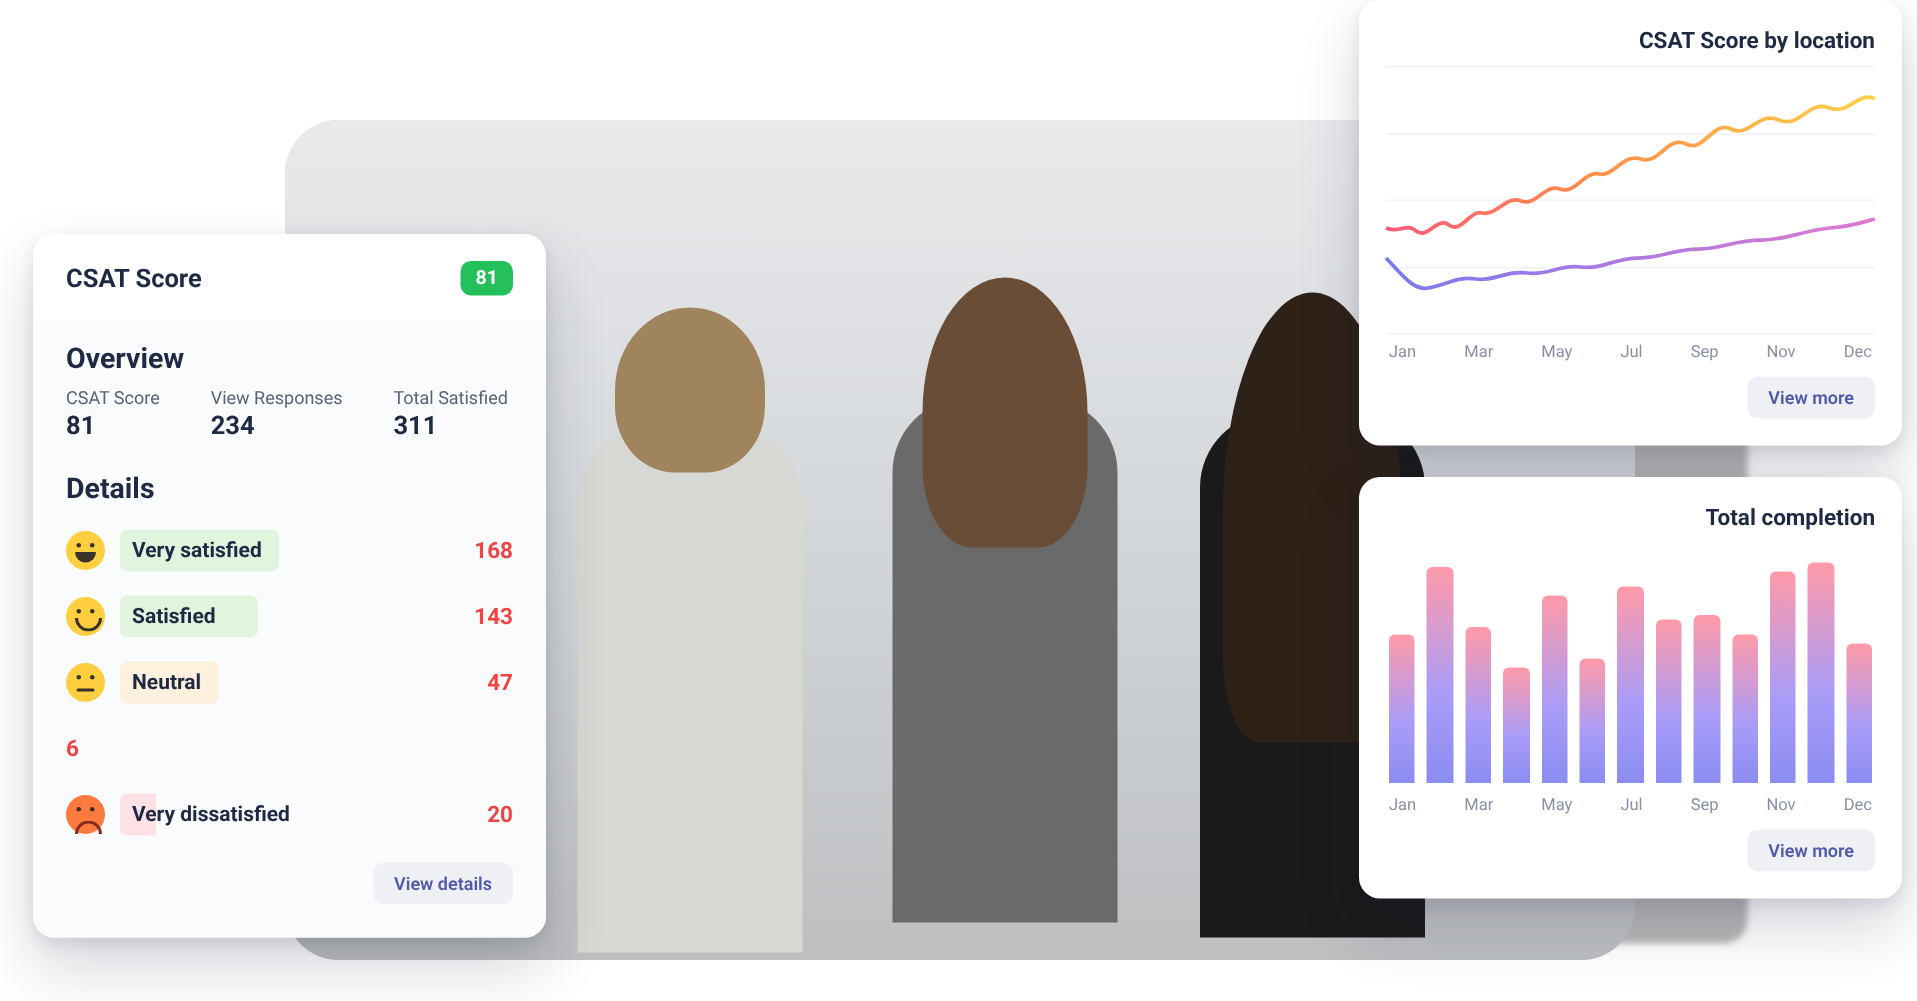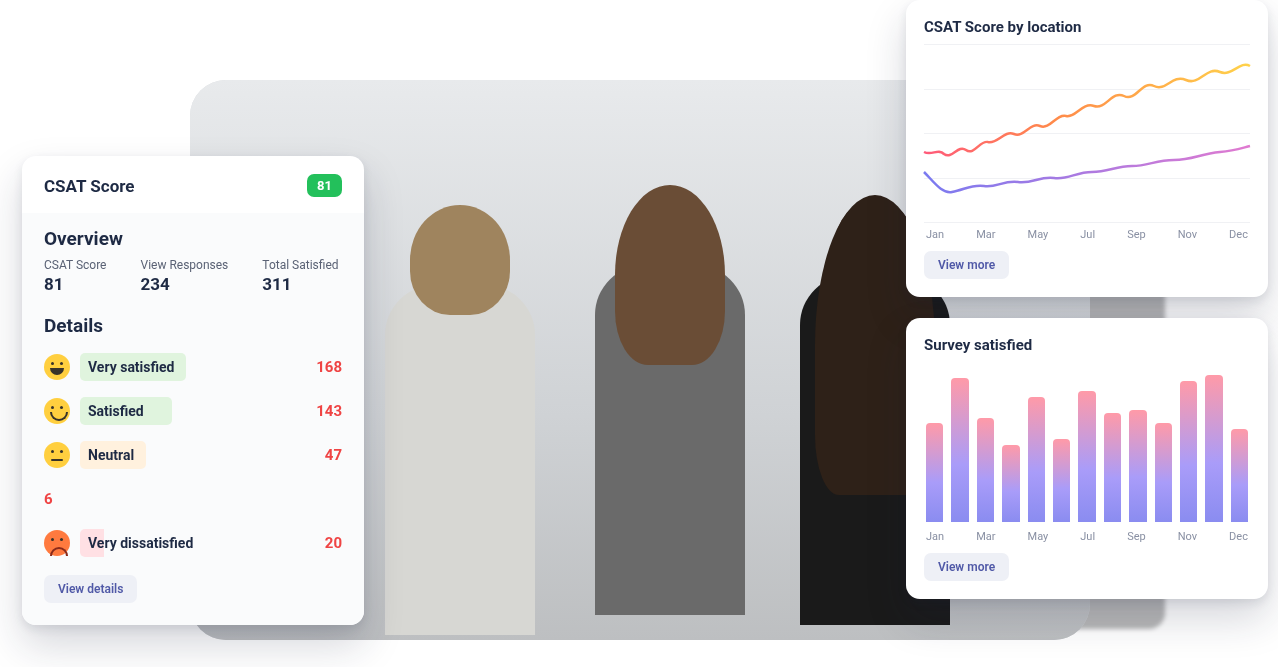--- a/index.html
+++ b/index.html
@@ -94,30 +94,30 @@
   .emoji.frown-big.deeper{background:#ff7a3f;}
   .pill{ font-size:14px; font-weight:700; color:#1e2a44; padding:6px 12px 6px 8px; border-radius:5px; position:relative;}
   .pill::before{content:'';position:absolute;left:0;top:0;bottom:0;border-radius:5px;z-index:-1;}
   .pill.vsat{background:linear-gradient(90deg,#e0f4de 0%, #e0f4de 100%); }
   .pill.sat{background:linear-gradient(90deg,#e0f4de 0%, #e0f4de 100%); padding-right:28px;}
   .pill.neu{background:#fff1de; padding-right:12px;}
   .pill.dis{background:#ffe4de; padding-left:8px; padding-right:8px;}
   .pill.dis .txt{margin-left:-4px;}
   .pill.vdis{background:linear-gradient(90deg,#ffe0e4 0%, #ffe0e4 20%, transparent 20%); padding-right:8px;}
   .detail-val{ font-size:15px; font-weight:700; color:#ef4444;}
-  .view-btn-row{ text-align:left; padding:10px 0 6px;text-decoration:underline;}
+  .view-btn-row{ text-align:right; padding:10px 0 6px;text-decoration:underline;}
   .view-btn{
     display:inline-block; background:#eef0f6; color:#5059a7;
     font-size:12px; font-weight:600; padding:7px 14px; border-radius:7px;
     cursor:pointer;
   }
 
   
   .line-card{ top:0; left:906px; width:362px; padding:18px 18px 12px;}
-  .chart-title{ font-size:15px; font-weight:700; color:#1e2a44; margin-bottom:8px;}
+  .chart-title{ font-size:15px; font-weight:700; color:#1e2a44; margin-bottom:8px;text-align:right;}
   .line-chart{ width:100%; height:178px; position:relative; overflow:visible;}
   .gridline{position:absolute;left:0;right:0;height:1px;background:#f0f1f4;}
   .xlabels{display:flex;justify-content:space-between;font-size:11px;color:#8990a3;margin-top:6px;padding:0 2px;}
 
   
   .bar-card{ top:318px; left:906px; width:362px; padding:18px 18px 12px;}
   .bar-chart{ width:100%; height:160px; display:flex; align-items:flex-end; justify-content:space-between; gap:8px; padding:0 2px;}
   .bar{ flex:1; background:linear-gradient(180deg,#ff9aa8 0%, #a99cf9 60%, #8a8cf0 100%); border-radius:4px 4px 0 0;}
   .xlabels2{display:flex;justify-content:space-between;font-size:11px;color:#8990a3;margin-top:8px;padding:0 2px;}
 </style>
@@ -242,21 +242,21 @@
     <span>Sep</span>
     <span>Nov</span>
     <span>Dec</span>
   </div>
   <div class="view-btn-row">
     <span class="view-btn">View more</span>
   </div>
 </div>
 
 <div class="card bar-card">
-  <div class="chart-title">Survey satisfied</div>
+  <div class="chart-title">Total completion</div>
   <div class="bar-chart">
     <div class="bar" style="height:62%"></div>
     <div class="bar" style="height:90%"></div>
     <div class="bar" style="height:65%"></div>
     <div class="bar" style="height:48%"></div>
     <div class="bar" style="height:78%"></div>
     <div class="bar" style="height:52%"></div>
     <div class="bar" style="height:82%"></div>
     <div class="bar" style="height:68%"></div>
     <div class="bar" style="height:70%"></div>

